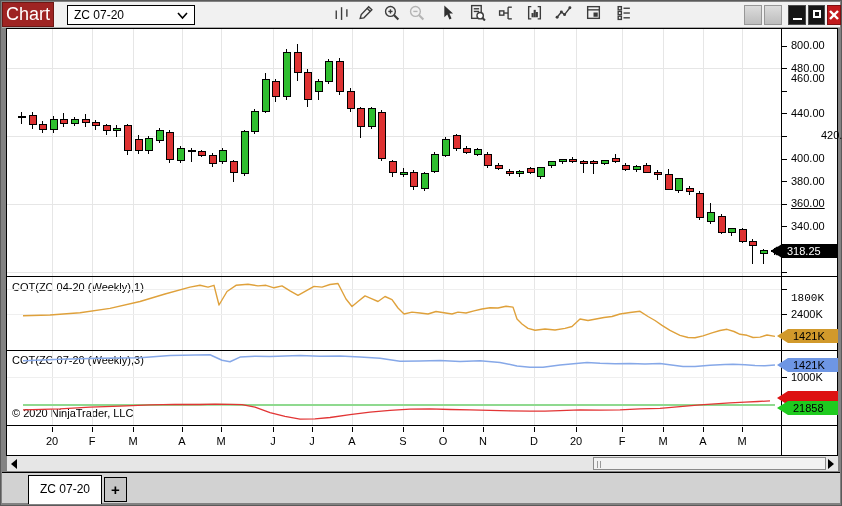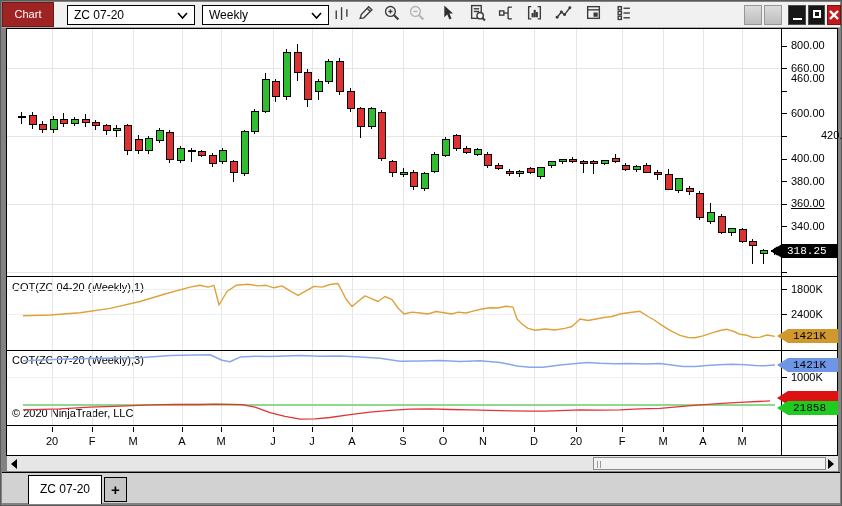--- a/index.html
+++ b/index.html
@@ -1,60 +1,54 @@
 <!DOCTYPE html>
 <html><head>
 <meta charset="utf-8">
 <style>
   html,body{margin:0;padding:0;background:#666;}
   *{box-sizing:border-box;font-family:"Liberation Sans",sans-serif;}
   .window{position:relative;width:842px;height:506px;background:#828282;overflow:hidden;box-shadow:inset 0 0 0 1px #5a5a5a;}
   
   .toolbar{position:absolute;left:2px;top:2px;width:838px;height:26px;background:#F1F1F1;border-bottom:1px solid #ABABAB;}
-  .chart-tab{position:absolute;left:0;top:0;width:52px;height:25px;background:#9E2423;border:1px solid #6E1714;color:#fff;font-size:11px;text-align:center;line-height:23px;}
+  .chart-tab{position:absolute;left:0;top:0;width:52px;height:25px;background:#9E2423;border:1px solid #6E1714;color:#fff;font-size:18px;text-align:center;line-height:23px;}
   .dd{position:absolute;top:3px;height:20px;background:#fff;border:1px solid #000;font-size:12px;color:#000;line-height:18px;padding-left:6px;}
   .dd svg{position:absolute;right:6px;top:6px;}
   .icons span{position:absolute;top:2px;width:22px;height:22px;display:inline-block;}
   .winbtn{position:absolute;top:3px;height:20px;}
   .btn-blank{background:linear-gradient(#DCDCDC,#BDBDBD);border:1px solid #979797;}
   .btn-dark{background:#161616;border:1px solid #4A4A4A;}
   .btn-close{background:#C2191C;border:1px solid #7E0F10;}
   
   .plot-bg{position:absolute;left:6px;top:28px;width:832px;height:427px;background:#fff;}
   .hit{position:absolute;background:transparent;}
   .panel-label{position:absolute;font-size:11px;color:#000;white-space:nowrap;}
   .axis-label{position:absolute;font-size:11px;color:#000;white-space:nowrap;}
   .xlabel{position:absolute;font-size:11px;color:#000;width:26px;text-align:center;}
-  .tag{position:absolute;height:14px;font-size:11px;line-height:14px;color:#000;clip-path:polygon(0 50%,11px 0,100% 0,100% 100%,11px 100%);padding-left:16px;font-family:Liberation Mono, monospace;}
+  .tag{position:absolute;height:14px;font-size:11px;line-height:14px;color:#000;clip-path:polygon(0 50%,11px 0,100% 0,100% 100%,11px 100%);padding-left:16px;}
   svg.overlay{position:absolute;left:0;top:0;pointer-events:none;}
   
   .scroll{position:absolute;left:7px;top:456px;width:831px;height:15px;background:#E6E6E6;}
   .thumb{position:absolute;top:1px;height:13px;background:#F2F2F2;border:1px solid #8A8A8A;}
   .grip{position:absolute;top:3px;width:1px;height:7px;background:#9a9a9a;}
   .sarrow{position:absolute;width:0;height:0;top:3px;}
   
   .tabbar{position:absolute;left:2px;top:472px;width:838px;height:31px;background:#D2D2D2;border-top:1px solid #000;}
   .doc-tab{position:absolute;left:26px;top:2px;width:74px;height:29px;background:#fff;border:1px solid #000;border-bottom:none;font-size:12px;text-align:center;line-height:26px;color:#000;}
   .add-tab{position:absolute;left:102px;top:4px;width:23px;height:25px;background:#C6C6C6;border:1px solid #000;font-size:15px;font-weight:bold;text-align:center;line-height:23px;color:#000;}
 </style>
 </head>
 <body>
 
 <div class="window">
 
   <div class="toolbar">
     <div class="chart-tab">Chart</div>
     <div class="dd" style="left:65px;width:128px;">
       <span>ZC 07-20</span>
-      <svg width="11" height="8">
-          <polyline points="1,1 5.5,6 10,1" fill="none" stroke="#000" stroke-width="1.6"></polyline>
-        </svg>
-    </div>
-    <div class="dd" style="left:200px;width:127px;">
-      <span>Weekly</span>
       <svg width="11" height="8">
           <polyline points="1,1 5.5,6 10,1" fill="none" stroke="#000" stroke-width="1.6"></polyline>
         </svg>
     </div>
     <div class="icons" id="icons">
         <span style="left: 330px;"><svg width="17" height="17" viewBox="0 0 16 16">
             <line x1="4" y1="6" x2="4" y2="14" stroke="#3C3C3C" stroke-width="1.3"></line>
             <line x1="9" y1="3" x2="9" y2="15" stroke="#3C3C3C" stroke-width="1.3"></line>
             <line x1="14" y1="5" x2="14" y2="12" stroke="#3C3C3C" stroke-width="1.3"></line>
           </svg></span>
@@ -399,29 +393,29 @@
       <line x1="782" x2="787" y1="204.5" y2="204.5" stroke="#000" shape-rendering="crispEdges"></line>
       <line x1="782" x2="787" y1="226.5" y2="226.5" stroke="#000" shape-rendering="crispEdges"></line>
       <line x1="782" x2="787" y1="272.5" y2="272.5" stroke="#000" shape-rendering="crispEdges"></line>
       <line x1="782" x2="787" y1="289.5" y2="289.5" stroke="#000" shape-rendering="crispEdges"></line>
       <line x1="782" x2="787" y1="314.5" y2="314.5" stroke="#000" shape-rendering="crispEdges"></line>
       <line x1="782" x2="787" y1="377.5" y2="377.5" stroke="#000" shape-rendering="crispEdges"></line>
     </svg>
 
   <div id="axis-layer">
       <div class="axis-label" style="left:791px;top:39px;">800.00</div>
-      <div class="axis-label" style="left:791px;top:62px;">660.00</div>
+      <div class="axis-label" style="left:791px;top:62px;">480.00</div>
       <div class="axis-label" style="left:791px;top:72px;">460.00</div>
-      <div class="axis-label" style="left:791px;top:107px;">600.00</div>
+      <div class="axis-label" style="left:791px;top:107px;">440.00</div>
       <div class="axis-label" style="left:791px;top:129px;margin-left:30px;">420.00</div>
       <div class="axis-label" style="left:791px;top:152px;">400.00</div>
       <div class="axis-label" style="left:791px;top:175px;">380.00</div>
       <div class="axis-label" style="left:791px;top:197px;text-decoration:underline;">360.00</div>
       <div class="axis-label" style="left:791px;top:220px;">340.00</div>
-      <div class="axis-label" style="left:791px;top:283px;">1800K</div>
+      <div class="axis-label" style="left:791px;top:292px;font-family:Liberation Mono, monospace;">1800K</div>
       <div class="axis-label" style="left:791px;top:308px;">2400K</div>
       <div class="axis-label" style="left:791px;top:371px;">1000K</div>
       <div class="xlabel" style="left:39px;top:435px;">20</div>
       <div class="xlabel" style="left:79px;top:435px;">F</div>
       <div class="xlabel" style="left:120px;top:435px;">M</div>
       <div class="xlabel" style="left:169px;top:435px;">A</div>
       <div class="xlabel" style="left:208px;top:435px;">M</div>
       <div class="xlabel" style="left:260px;top:435px;">J</div>
       <div class="xlabel" style="left:299px;top:435px;">J</div>
       <div class="xlabel" style="left:339px;top:435px;">A</div>

